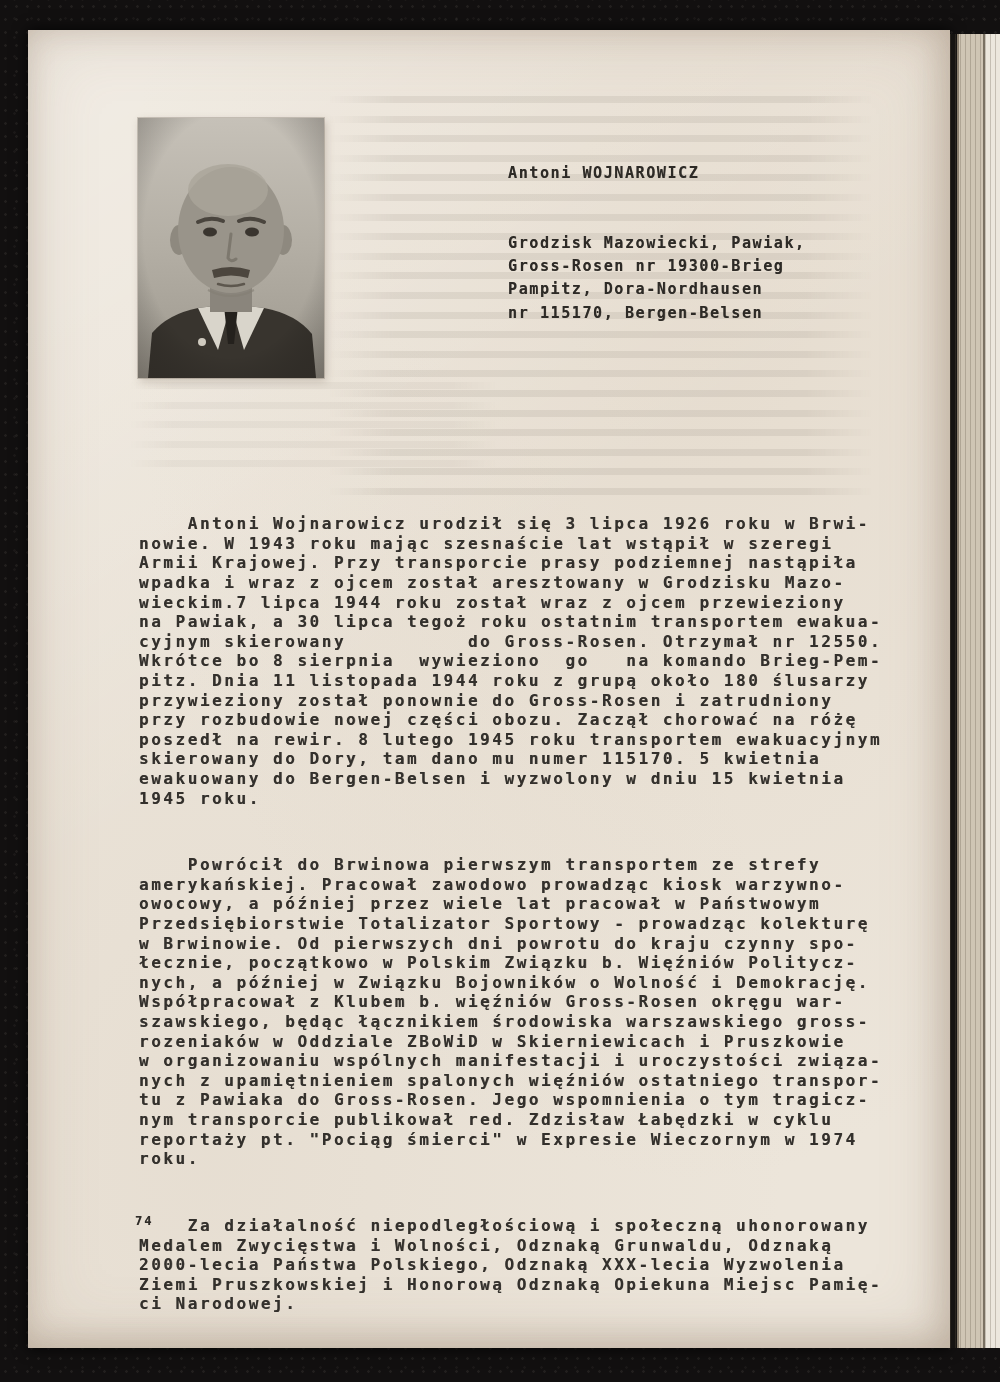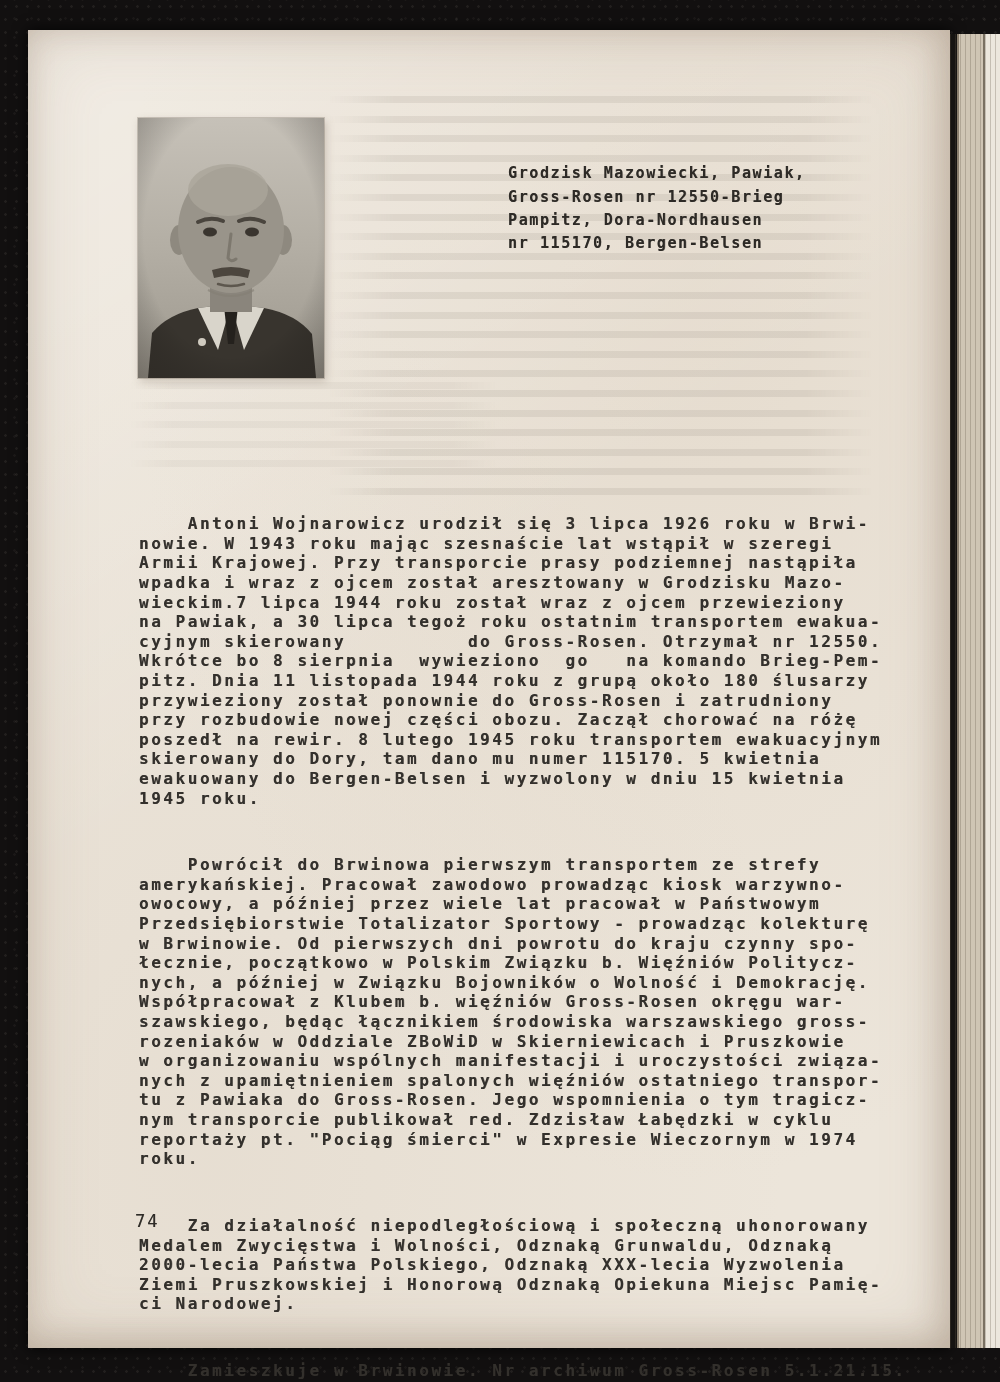--- a/index.html
+++ b/index.html
@@ -57,21 +57,21 @@
   .body-text {
     position:absolute; left:107px; top:441px; width:800px;
     font-weight:bold; font-size:16px; line-height:19.6px; letter-spacing:2.55px;
     color:#33302c; white-space:pre-wrap;
     text-shadow: 0.3px 0.3px 0.4px rgba(50,45,40,0.55);
   }
   .para { margin:4px; }
 
   .page-number {
     position:absolute; left:107px; top:1180px;
-    font-weight:normal; font-size:17px; line-height:22px; letter-spacing:2px;
+    font-weight:bold; font-size:12px; line-height:22px; letter-spacing:2px;
     color:#2f2c28; text-shadow: 0.3px 0.3px 0.4px rgba(50,45,40,0.55);
   }
 
   
   .edge {
     position:absolute; right:0; top:34px; height:1314px; width:50px;
     background-image:
       repeating-linear-gradient(90deg, rgba(95,84,68,0.28) 0 1px, transparent 1px 5px),
       linear-gradient(90deg,
         #151311 0 7px,
@@ -121,22 +121,23 @@
         <path d="M93 116 L90 140 Q93 145 98 141" stroke="#7d786e" stroke-width="3" fill="none" stroke-linecap="round"></path>
         <path d="M74 152 Q93 146 112 152 L110 160 Q93 155 76 160 Z" fill="#4c463e"></path>
         <path d="M80 166 Q93 170 106 166" stroke="#5d574e" stroke-width="2.5" fill="none" stroke-linecap="round"></path>
         <path d="M70 172 Q93 184 116 172" stroke="#837e74" stroke-width="2" fill="none" opacity="0.6"></path>
         <circle cx="64" cy="224" r="4" fill="#cfcabf"></circle>
         <rect width="186" height="260" fill="url(#vig)"></rect>
       </svg>
     </div>
 
     <div class="header-block">
+      <div>Antoni WOJNAROWICZ</div>
       <div>Grodzisk Mazowiecki, Pawiak,
-Gross-Rosen nr 12550-Brieg
+Gross-Rosen nr 19300-Brieg
 Pampitz, Dora-Nordhausen
 nr 115170, Bergen-Belsen</div>
     </div>
 
     <div class="body-text">
       <div class="para">    Antoni Wojnarowicz urodził się 3 lipca 1926 roku w Brwi-
 nowie. W 1943 roku mając szesnaście lat wstąpił w szeregi
 Armii Krajowej. Przy transporcie prasy podziemnej nastąpiła
 wpadka i wraz z ojcem został aresztowany w Grodzisku Mazo-
 wieckim.7 lipca 1944 roku został wraz z ojcem przewieziony
@@ -164,21 +165,20 @@
 nych z upamiętnieniem spalonych więźniów ostatniego transpor-
 tu z Pawiaka do Gross-Rosen. Jego wspomnienia o tym tragicz-
 nym transporcie publikował red. Zdzisław Łabędzki w cyklu
 reportaży pt. "Pociąg śmierci" w Expresie Wieczornym w 1974
 roku.</div>
       <div class="para">    Za działalność niepodległościową i społeczną uhonorowany
 Medalem Zwycięstwa i Wolności, Odznaką Grunwaldu, Odznaką
 2000-lecia Państwa Polskiego, Odznaką XXX-lecia Wyzwolenia
 Ziemi Pruszkowskiej i Honorową Odznaką Opiekuna Miejsc Pamię-
 ci Narodowej.</div>
-      <div class="para">    Zamieszkuje w Brwinowie. Nr archiwum Gross-Rosen 5.1.21.15.</div>
     </div>
 
     <div class="page-number">74</div>
 
   </div>
 
   <div class="edge"></div>
 
 </div>
 

